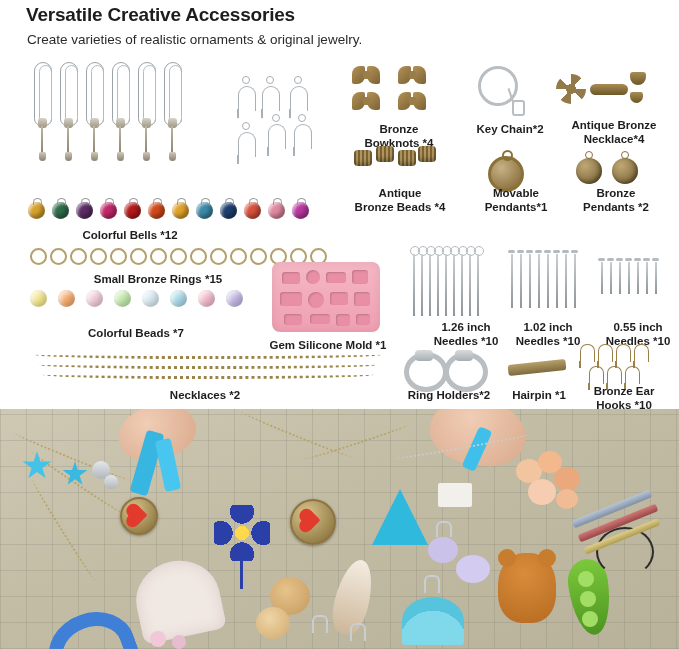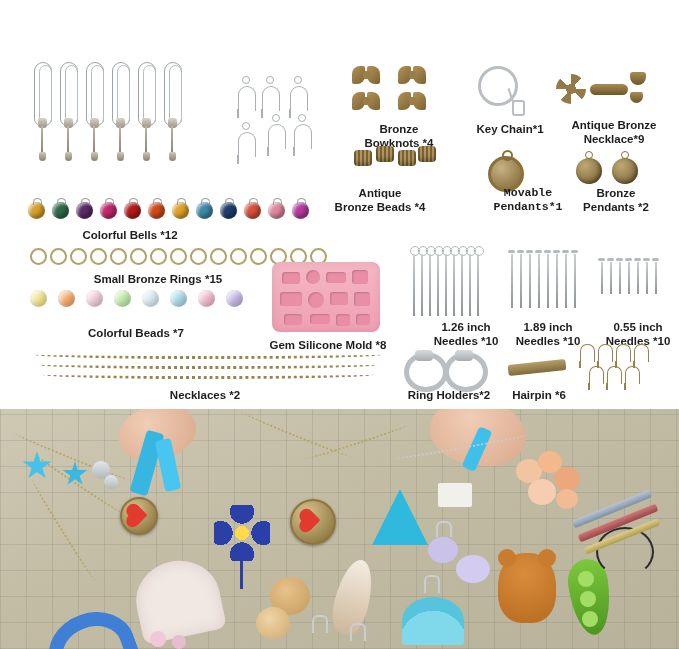--- a/index.html
+++ b/index.html
@@ -418,20 +418,22 @@
   .locket .heart:before { left:-7px; top:0; }
   .locket .heart:after { left:0; top:-7px; }
 </style>
 </head>
 <body>
 
 <div id="page">
 
   <div class="top-panel">
 
+    <div class="headline">Versatile Creative Accessories</div>
+    <div class="subhead">Create varieties of realistic ornaments &amp; original jewelry.</div>
 
     <div class="grp" style="left:26px; top:62px; width:180px; height:108px;">
       <div class="chain-col" style="left:4px;  top:0;">
           <div class="chain-loop"></div>
           <div class="chain-loop i2"></div>
           <div class="chain-bead"></div>
           <div class="chain-strap"></div>
           <div class="chain-tip"></div>
         </div>
       <div class="chain-col" style="left:30px; top:0;">
@@ -511,31 +513,31 @@
     <div class="cap" style="left:346px; top:122px; width:106px;">
       <span>Bronze</span><br>
       <span>Bowknots *4</span>
     </div>
 
     <div class="grp" style="left:474px; top:66px; width:64px; height:56px;">
       <div class="keyring" style="left:4px; top:0;"></div>
       <div class="keychain-line" style="left:36px; top:22px; transform:rotate(-18deg);"></div>
       <div class="keychain-clasp" style="left:38px; top:34px;"></div>
     </div>
-    <div class="cap" style="left:462px; top:122px; width:96px;">Key Chain*1</div>
+    <div class="cap" style="left:462px; top:122px; width:96px;">Key Chain*2</div>
 
     <div class="grp" style="left:556px; top:64px; width:110px; height:52px;">
       <div class="filigree" style="left:0; top:10px;"></div>
       <div class="barpiece" style="left:34px; top:20px;"></div>
       <div class="cupbead" style="left:74px; top:8px;"></div>
       <div class="cupbead" style="left:74px; top:28px; width:13px; height:11px;"></div>
     </div>
     <div class="cap" style="left:552px; top:118px; width:124px;">
       <span>Antique Bronze</span><br>
-      <span>Necklace*9</span>
+      <span>Necklace*4</span>
     </div>
 
     <div class="grp" style="left:28px; top:198px; width:290px; height:24px;">
       <div class="bell" style="left:0px;   top:4px; background:#d8a22c;"></div>
       <div class="bell" style="left:24px;  top:4px; background:#2f6b4a;"></div>
       <div class="bell" style="left:48px;  top:4px; background:#5c2b66;"></div>
       <div class="bell" style="left:72px;  top:4px; background:#c2286a;"></div>
       <div class="bell" style="left:96px;  top:4px; background:#b51a1a;"></div>
       <div class="bell" style="left:120px; top:4px; background:#d24a1a;"></div>
       <div class="bell" style="left:144px; top:4px; background:#e0a32b;"></div>
@@ -546,29 +548,29 @@
       <div class="bell" style="left:264px; top:4px; background:#b83aa0;"></div>
     </div>
     <div class="cap" style="left:40px; top:228px; width:180px;">Colorful Bells *12</div>
 
     <div class="grp" style="left:354px; top:146px; width:88px; height:26px;">
       <div class="abead" style="left:0;   top:4px;"></div>
       <div class="abead" style="left:22px;top:0;"></div>
       <div class="abead" style="left:44px;top:4px;"></div>
       <div class="abead" style="left:64px;top:0;"></div>
     </div>
-    <div class="cap" style="left:324px; top:186px; width:112px;">
+    <div class="cap" style="left:344px; top:186px; width:112px;">
       <span>Antique</span><br>
       <span>Bronze Beads *4</span>
     </div>
 
     <div class="grp" style="left:482px; top:146px; width:50px; height:42px;">
       <div class="mpendant" style="left:6px; top:10px;"></div>
     </div>
-    <div class="cap" style="left:480px; top:186px; width:96px;font-family:Liberation Mono, monospace;">
+    <div class="cap" style="left:468px; top:186px; width:96px;">
       <span>Movable</span><br>
       <span>Pendants*1</span>
     </div>
 
     <div class="grp" style="left:574px; top:146px; width:76px; height:42px;">
       <div class="rpendant" style="left:2px;  top:12px;"></div>
       <div class="rpendant" style="left:38px; top:12px;"></div>
     </div>
     <div class="cap" style="left:566px; top:186px; width:100px;">
       <span>Bronze</span><br>
@@ -615,21 +617,21 @@
         <div class="cav" style="left:8px;  top:30px; width:22px; height:14px;"></div>
         <div class="cav" style="left:36px; top:30px; width:16px; height:16px; border-radius:50%;"></div>
         <div class="cav" style="left:58px; top:30px; width:18px; height:13px;"></div>
         <div class="cav" style="left:82px; top:30px; width:16px; height:14px;"></div>
         <div class="cav" style="left:12px; top:52px; width:18px; height:11px;"></div>
         <div class="cav" style="left:38px; top:52px; width:20px; height:10px;"></div>
         <div class="cav" style="left:64px; top:52px; width:14px; height:12px;"></div>
         <div class="cav" style="left:84px; top:52px; width:14px; height:11px;"></div>
       </div>
     </div>
-    <div class="cap" style="left:266px; top:338px; width:124px;">Gem Silicone Mold *8</div>
+    <div class="cap" style="left:266px; top:338px; width:124px;">Gem Silicone Mold *1</div>
 
     <div class="grp" style="left:410px; top:246px; width:74px; height:70px;">
       <div class="needle-head" style="left:0px;  top:0;"></div>
         <div class="needle" style="left:3px;  top:8px; height:62px;"></div>
       <div class="needle-head" style="left:8px;  top:0;"></div>
         <div class="needle" style="left:11px; top:8px; height:62px;"></div>
       <div class="needle-head" style="left:16px; top:0;"></div>
         <div class="needle" style="left:19px; top:8px; height:62px;"></div>
       <div class="needle-head" style="left:24px; top:0;"></div>
         <div class="needle" style="left:27px; top:8px; height:62px;"></div>
@@ -661,21 +663,21 @@
       <div class="needle-flat" style="left:36px; top:0;"></div>
         <div class="needle" style="left:39px; top:4px; height:54px;"></div>
       <div class="needle-flat" style="left:45px; top:0;"></div>
         <div class="needle" style="left:48px; top:4px; height:54px;"></div>
       <div class="needle-flat" style="left:54px; top:0;"></div>
         <div class="needle" style="left:57px; top:4px; height:54px;"></div>
       <div class="needle-flat" style="left:63px; top:0;"></div>
         <div class="needle" style="left:66px; top:4px; height:54px;"></div>
     </div>
     <div class="cap" style="left:498px; top:320px; width:100px;">
-      <span>1.89 inch</span><br>
+      <span>1.02 inch</span><br>
       <span>Needles *10</span>
     </div>
 
     <div class="grp" style="left:598px; top:258px; width:62px; height:58px;">
       <div class="needle-flat" style="left:0px;  top:0;"></div>
         <div class="needle" style="left:3px;  top:4px; height:32px;"></div>
       <div class="needle-flat" style="left:9px;  top:0;"></div>
         <div class="needle" style="left:12px; top:4px; height:32px;"></div>
       <div class="needle-flat" style="left:18px; top:0;"></div>
         <div class="needle" style="left:21px; top:4px; height:32px;"></div>
@@ -702,31 +704,35 @@
 
     <div class="grp" style="left:404px; top:344px; width:90px; height:42px;">
       <div class="ringholder" style="left:0;  top:8px;"></div>
       <div class="ringholder" style="left:40px;top:8px;"></div>
     </div>
     <div class="cap" style="left:396px; top:388px; width:106px;">Ring Holders*2</div>
 
     <div class="grp" style="left:506px; top:352px; width:66px; height:34px;">
       <div class="hairpin" style="left:2px; top:10px;"></div>
     </div>
-    <div class="cap" style="left:502px; top:388px; width:74px;">Hairpin *6</div>
+    <div class="cap" style="left:502px; top:388px; width:74px;">Hairpin *1</div>
 
     <div class="grp" style="left:580px; top:344px; width:80px; height:42px;">
       <div class="bhook" style="left:0px;  top:0;"></div>
       <div class="bhook" style="left:18px; top:0;"></div>
       <div class="bhook" style="left:36px; top:0;"></div>
       <div class="bhook" style="left:54px; top:0;"></div>
       <div class="bhook" style="left:9px;  top:22px;"></div>
       <div class="bhook" style="left:27px; top:22px;"></div>
       <div class="bhook" style="left:45px; top:22px;"></div>
     </div>
+    <div class="cap" style="left:572px; top:384px; width:104px;">
+      <span>Bronze Ear</span><br>
+      <span>Hooks *10</span>
+    </div>
 
   </div>
 
   <div class="photo">
 
     <div class="hand" style="left:118px; top:-4px; width:78px; height:54px; transform:rotate(-14deg);"></div>
     <div class="hand" style="left:430px; top:-10px; width:96px; height:66px; transform:rotate(10deg);"></div>
 
     <div class="ph-item" style="left:138px; top:22px; width:18px; height:64px; background:#36b6e0; border-radius:4px; transform:rotate(16deg);"></div>
     <div class="ph-item" style="left:160px; top:30px; width:16px; height:52px; background:#49c6ef; border-radius:4px; transform:rotate(-12deg);"></div>

